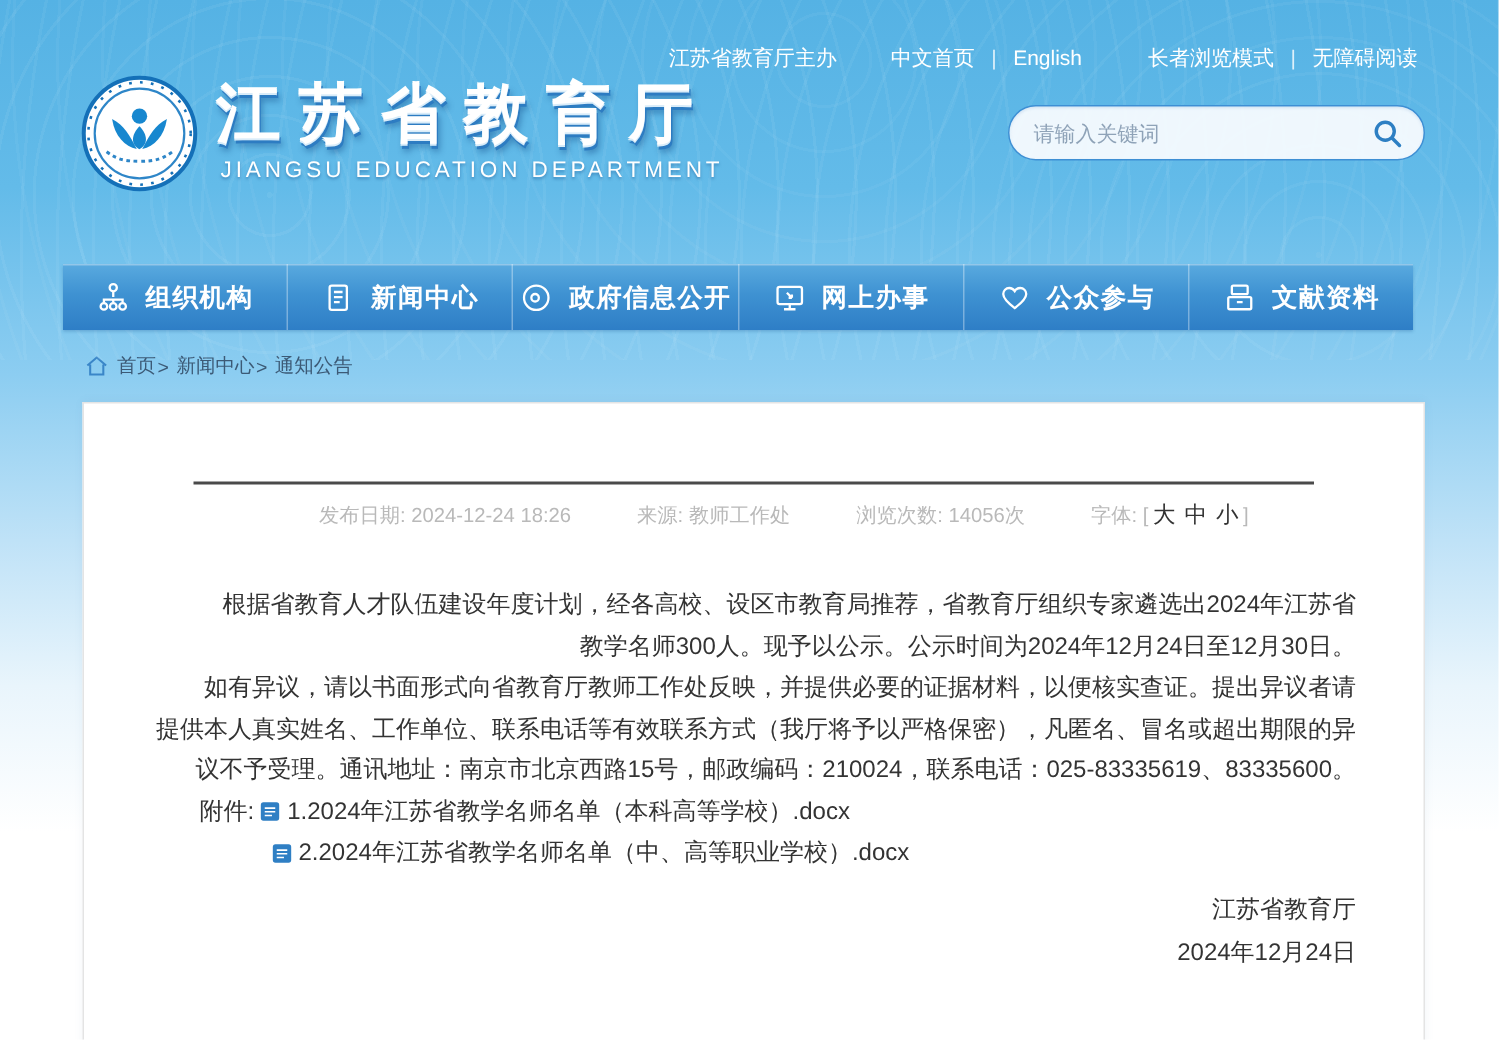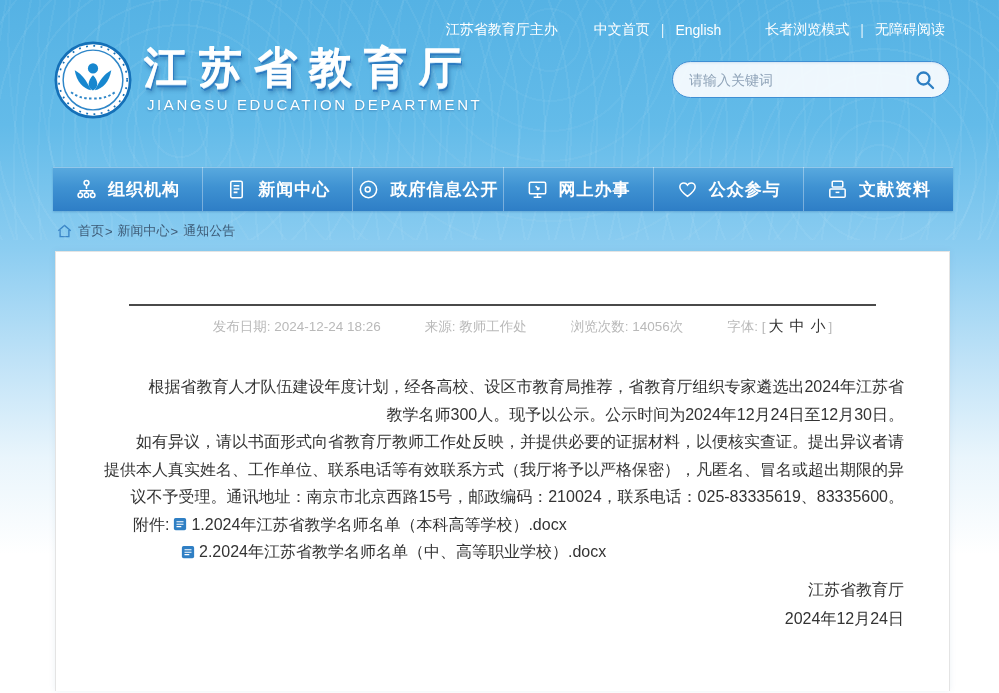--- a/index.html
+++ b/index.html
@@ -14,24 +14,24 @@
     position:absolute; left:0; top:0; width:999px; height:240px; pointer-events:none;
     background-image:
       repeating-radial-gradient(circle at 18% 130px, rgba(255,255,255,.10) 0 2px, transparent 2px 26px),
       repeating-radial-gradient(circle at 55% 40px, rgba(255,255,255,.08) 0 2px, transparent 2px 30px),
       repeating-radial-gradient(circle at 88% 170px, rgba(255,255,255,.09) 0 2px, transparent 2px 24px);
     opacity:.55;
   }
   
   .topbar {
     position:relative; display:flex; justify-content:flex-end; align-items:center;
-    padding:21px 54px 0 0; color:#fff; font-size:14px;
+    padding:30px 54px 0 0; color:#fff; font-size:14px;
   }
   .topbar .host { margin-right:36px; cursor:pointer; }
-  .topbar .group { display:flex; align-items:center; }
+  .topbar .group { display:flex; align-items:flex-start; }
   .topbar .group + .group { margin-left:44px; }
   .topbar .tlink { cursor:pointer; }
   .topbar .sep { margin:0 11px; color:rgba(255,255,255,.8); }
   
   .header-main { position:relative; height:128px; }
   .logo-wrap { position:absolute; left:54px; top:2px; display:flex; align-items:flex-start; }
   .emblem { width:78px; height:78px; }
   .site-text { margin-left:12px; margin-top:2px; }
   .site-name {
     font-size:43px; font-weight:bold; color:#fff; letter-spacing:12px; line-height:48px; white-space:nowrap;
@@ -48,34 +48,34 @@
     box-shadow:inset 0 1px 2px rgba(60,120,180,.15);
   }
   .search-box input {
     flex:1; border:none; background:transparent; outline:none;
     font-size:14px; color:#33506b; font-family:inherit;
   }
   .search-box input::placeholder { color:#8fa3b8; }
   .search-btn { border:none; background:none; cursor:pointer; display:flex; align-items:center; }
   
   .navbar {
-    position:relative; margin-left:53px; width:900px; height:44px; display:flex;
+    position:relative; margin-left:42px; width:900px; height:44px; display:flex;
     background:linear-gradient(180deg,#59aadf 0%,#3f92d2 45%,#2e7ec6 100%);
     box-shadow:inset 0 1px 0 rgba(255,255,255,.35), 0 1px 2px rgba(30,90,150,.3);
   }
   .nav-item {
     flex:1; display:flex; align-items:center; justify-content:center; gap:10px;
     color:#fff; font-size:17px; font-weight:bold; letter-spacing:1px;
     border-right:1px solid rgba(255,255,255,.35); cursor:pointer;
   }
   .nav-item:last-child { border-right:none; }
   .nav-item svg { flex:none; }
   
   .breadcrumb {
-    display:flex; align-items:center; height:40px; padding-left:57px;
+    display:flex; align-items:center; height:48px; padding-left:57px;
     font-size:13px; color:#3c5a76;
   }
   .breadcrumb .home-ico { margin-right:6px; display:flex; }
   .breadcrumb .bc-item { cursor:pointer; }
   .breadcrumb .bc-sep { margin:0 5px 0 1px; }
   
   .card {
     margin-left:55px; width:895px; height:440px; background:#fff;
     border:1px solid #e4e4e4; border-bottom:none;
     box-shadow:0 0 6px rgba(90,130,170,.10);

